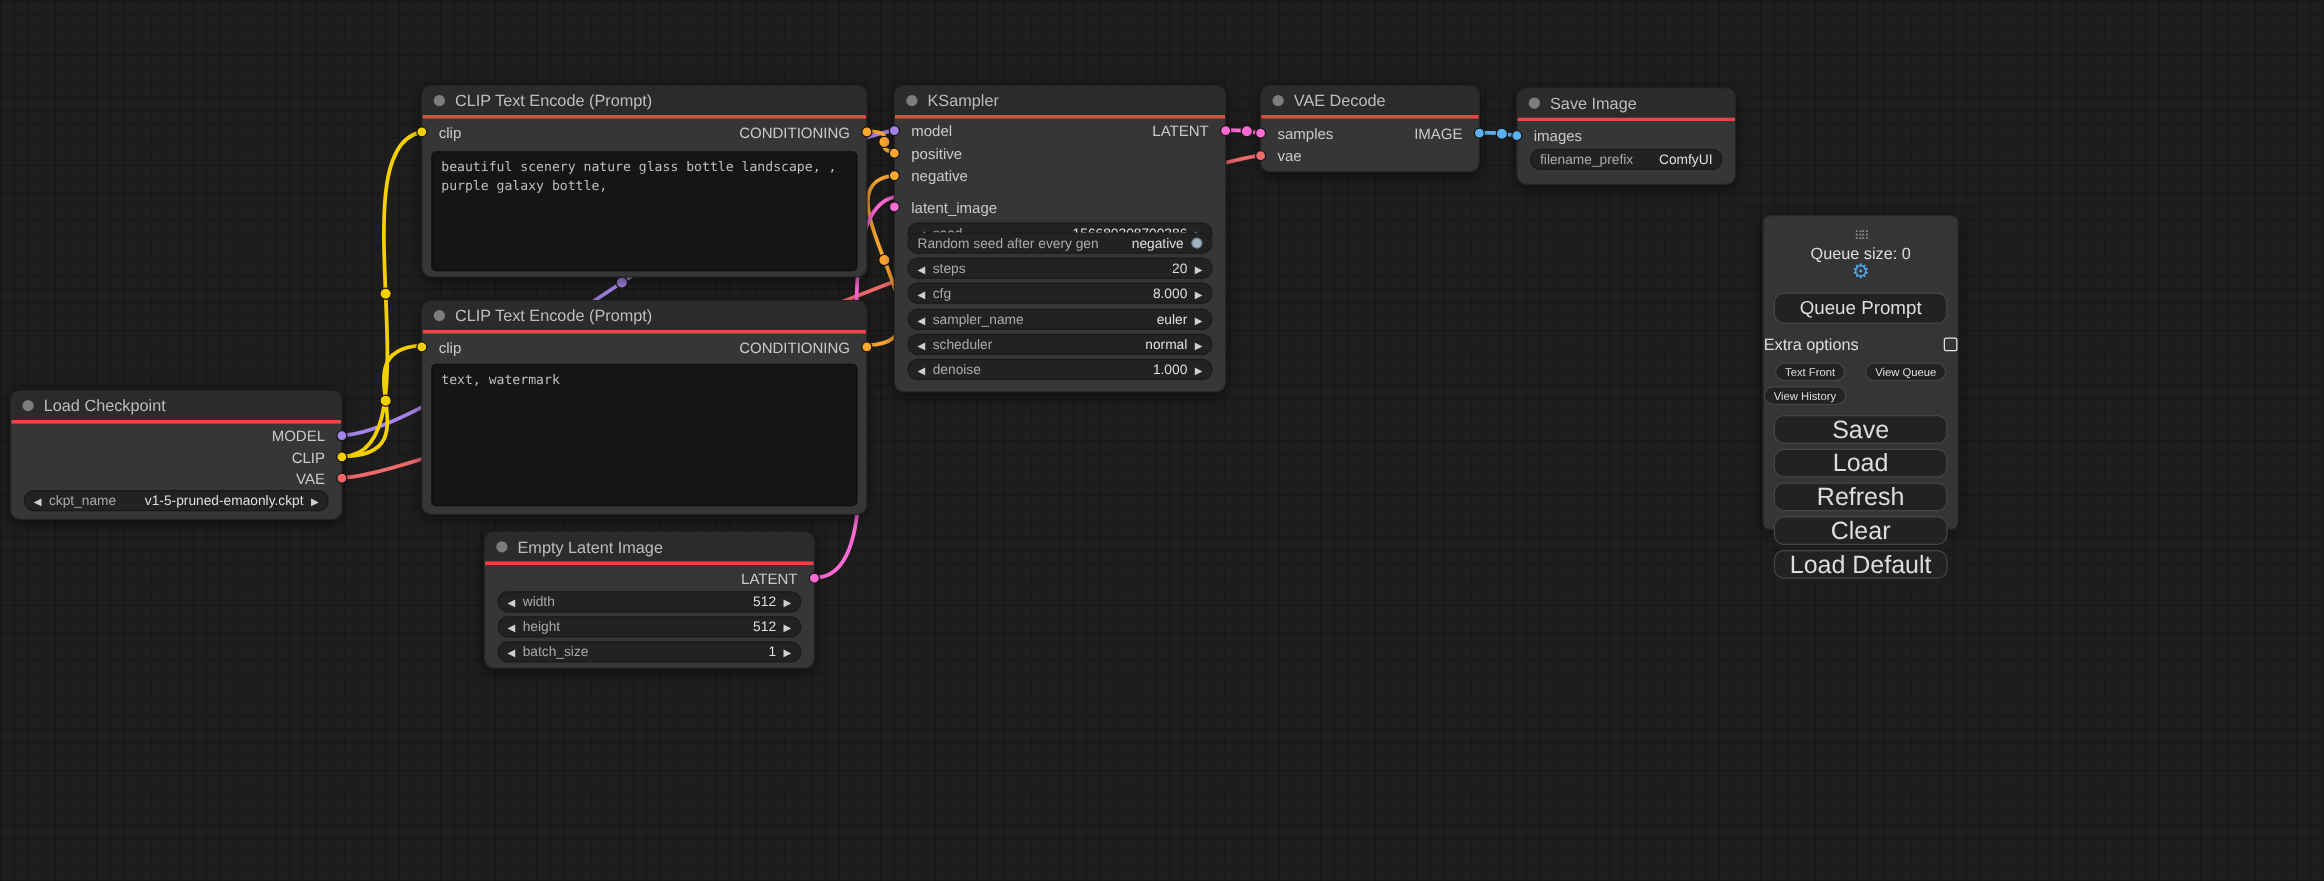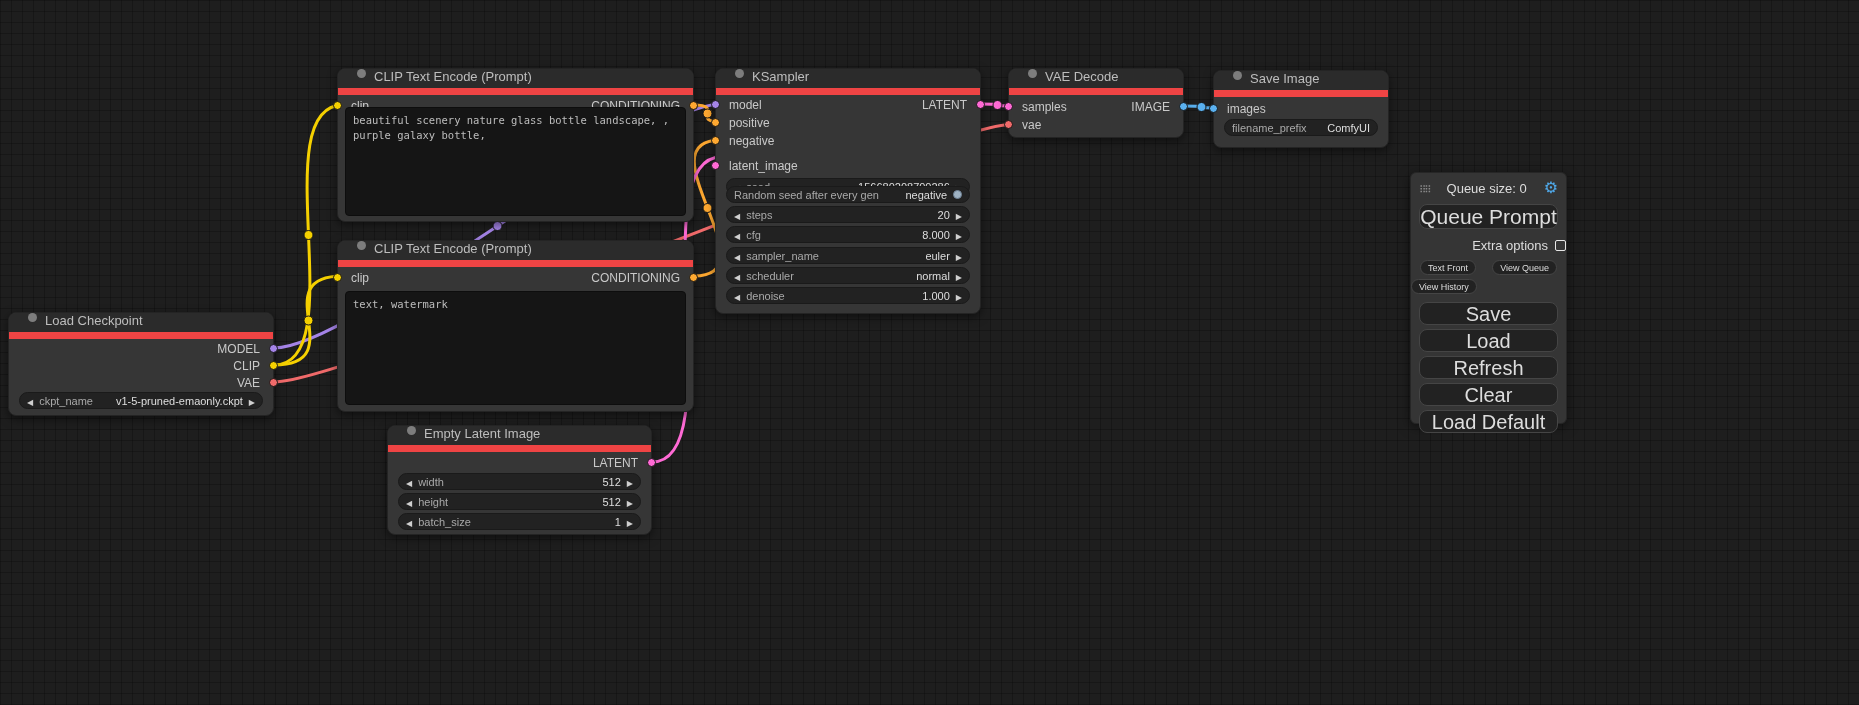--- a/index.html
+++ b/index.html
@@ -25,22 +25,22 @@
   .w-image { stroke:#5ab1f0; } .d-image { fill:#5ab1f0; }
   svg.wires circle { stroke:#151515; stroke-width:1; }
 
   .node {
     position:absolute; background:#363636;
     border:1px solid #242424; border-radius:8px;
     box-shadow:0 3px 10px rgba(0,0,0,.5); z-index:2;
   }
   .node-title {
     height:26px; background:#2b2b2b; border-radius:7px 7px 0 0;
-    display:flex; gap:8px; padding:0 19px;
-    color:#bdbdbd; font-size:13px; border-bottom:7px solid #ef4444;
+    display:flex; align-items:center; gap:8px; padding:0 9px;
+    color:#bdbdbd; font-size:13px; border-bottom:3px solid #ef4444;
   }
   .tdot { width:9px; height:9px; border-radius:50%; background:#7d7d7d; flex:0 0 auto; }
 
   .slot { position:absolute; height:14px; display:flex; align-items:center; font-size:12px; color:#c9c9c9; }
   .slot.in  { left:0;  padding-left:13px; }
   .slot.out { right:0; padding-right:13px; }
   .pdot { position:absolute; width:9px; height:9px; border-radius:50%; top:2px; border:1px solid #151515; }
   .slot.in  .pdot { left:-5px; }
   .slot.out .pdot { right:-5px; }
   .c-model { background:#a584e8; } .c-clip { background:#f5d000; }
@@ -62,32 +62,32 @@
     position:absolute; background:#151515; border:1px solid #0d0d0d; border-radius:4px;
     color:#bdbdbd; font-family:"DejaVu Sans Mono", monospace;
     font-size:10.5px; line-height:1.45; padding:5px 7px; white-space:pre-wrap; overflow:hidden;
   }
 
   .menu {
     position:absolute; left:1410px; top:172px; width:157px; height:252px;
     background:#353535; border:1px solid #262626; border-radius:6px;
     box-shadow:0 3px 12px rgba(0,0,0,.5); z-index:3; color:#ddd;
   }
-  .menu-head { display:flex; align-items:center; padding:7px 8px 0 8px; font-size:13px; }
+  .menu-head { display:flex; align-items:center; padding:7px 8px 0 8px; font-size:13px;flex-direction:column; }
   .drag-dots::before { content:"\283F\283F"; color:#8a8a8a; font-size:10px; letter-spacing:-2px; }
   .queue-size { flex:1; text-align:center; color:#ddd; }
   .gear::before { content:"\2699"; color:#4fa8e8; font-size:16px; line-height:1; }
 
   .mbtn {
     background:#222; border:1px solid #454545; border-radius:8px; color:#ddd;
     font-family:"Liberation Sans", sans-serif; cursor:pointer; display:block;
   }
-  .mbtn.primary { width:139px; height:25px; font-size:21px; margin:8px auto 0 auto; }
+  .mbtn.primary { width:139px; height:25px; font-size:15px; margin:8px auto 0 auto; }
   .mbtn.big { width:139px; height:23px; font-size:20px; margin:4px auto 0 auto; }
-  .extra-row { display:flex; align-items:center; justify-content:flex-end; gap:7px; margin-top:9px; font-size:13px; }
+  .extra-row { display:flex; align-items:center; justify-content:space-between; gap:7px; margin-top:9px; font-size:13px; }
   .checkbox { width:11px; height:11px; border:1.5px solid #e6e6e6; border-radius:2px; background:transparent; }
   .small-row { display:flex; justify-content:space-between; padding:0 9px; margin-top:7px; }
   .mbtn.small { display:inline-block; font-size:9px; height:15px; padding:0 7px; border-radius:8px; margin:0; }
   .hist-row { display:flex; margin-top:4px; }
   .btn-stack { margin-top:8px; }
 </style>
 </head>
 <body>
 
 <div class="canvas">
@@ -143,21 +143,21 @@
       <span>CLIP Text Encode (Prompt)</span>
     </div>
     <div class="slot in" style="top:30px">
       <span class="pdot c-clip"></span>
       <span>clip</span>
     </div>
     <div class="slot out" style="top:30px">
       <span>CONDITIONING</span>
       <span class="pdot c-cond"></span>
     </div>
-    <div class="prompt" style="left:7px;right:7px;top:38px;height:109px">beautiful scenery nature glass bottle landscape, , purple galaxy bottle,</div>
+    <div class="prompt" style="left:7px;right:7px;top:52px;height:96px">beautiful scenery nature glass bottle landscape, , purple galaxy bottle,</div>
   </div>
 
   <div class="node" style="left:337px;top:240px;width:357px;height:172px">
     <div class="node-title">
       <span class="tdot"></span>
       <span>CLIP Text Encode (Prompt)</span>
     </div>
     <div class="slot in" style="top:30px">
       <span class="pdot c-clip"></span>
       <span>clip</span>

